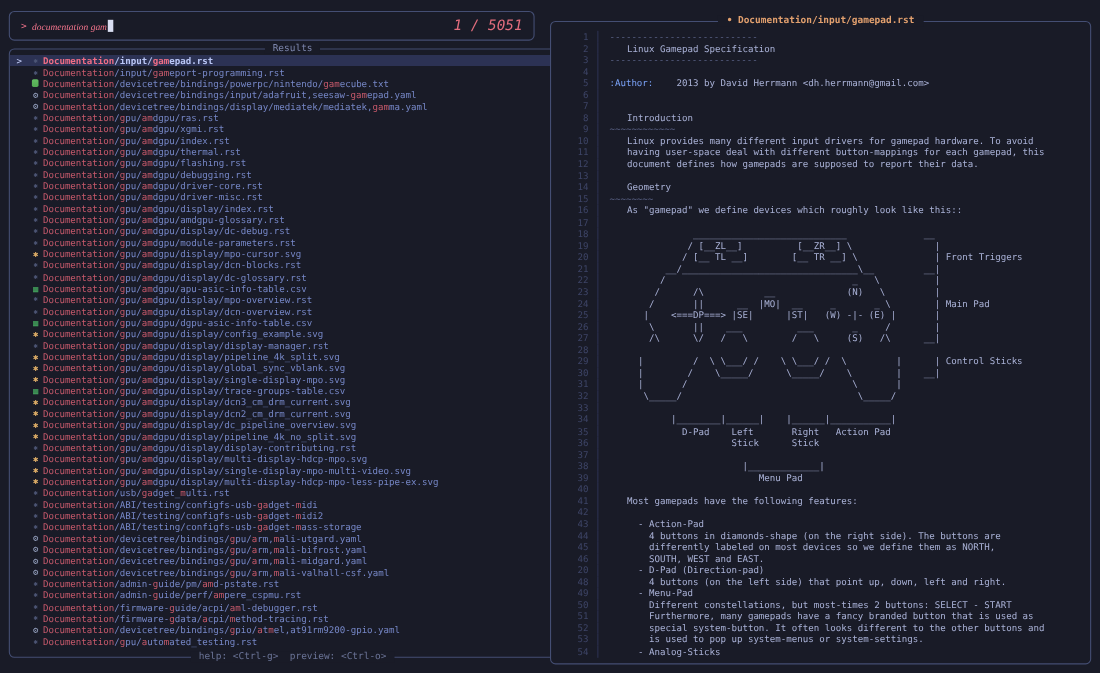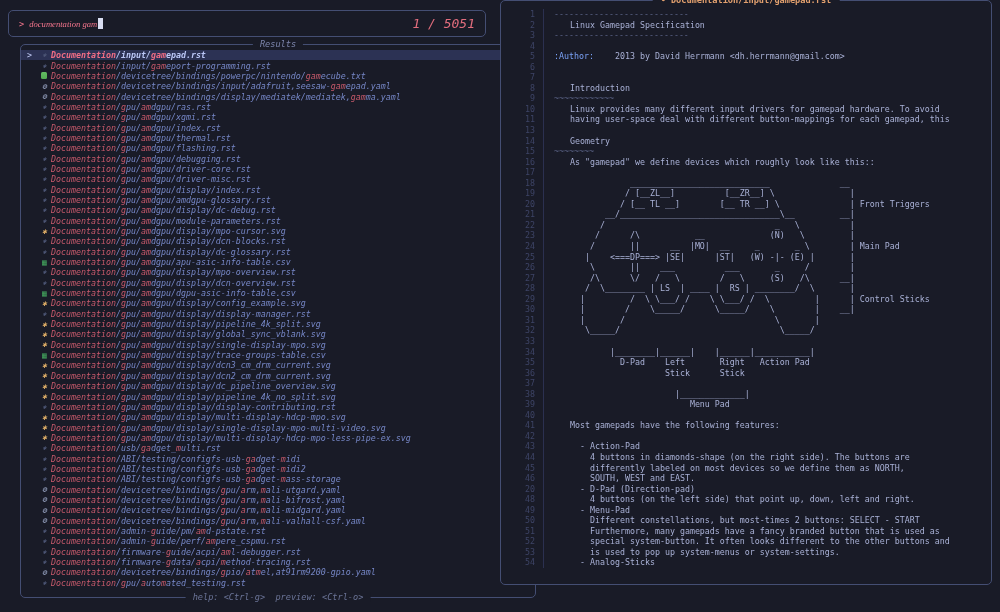--- a/index.html
+++ b/index.html
@@ -15,21 +15,21 @@
     background:#191b27;
     box-sizing:border-box;
   }
   
   #search-box{left:8px;top:10px;width:478px;height:27px;display:flex;align-items:center;padding:0 10px;}
   #search-box .prompt{color:#f7768e;font-size:8.6px;font-style:italic;margin-right:5px;}
   #search-box .query{color:#f7768e;font-size:8.6px;font-style:italic;white-space:pre;font-family:Liberation Serif, serif;}
   #search-box .cursor{display:inline-block;width:5px;height:11px;background:#d9def2;margin-left:1px;vertical-align:middle;}
   #search-box .counter{margin-left:auto;color:#e26d7d;font-size:13px;font-style:italic;}
   
-  #results-box{left:20px;top:44px;width:516px;height:554px;font-style:italic;}
+  #results-box{left:8px;top:44px;width:516px;height:554px;}
   .border-label{
     position:absolute;left:50%;transform:translateX(-50%);
     background:#191b27;padding:0 7px;color:#7d86ad;font-size:8.6px;white-space:pre;
   }
   .border-label.top{top:-6px;}
   .border-label.bottom{bottom:-5px;color:#6b7497;}
   #results-list{position:absolute;left:0;right:0;top:5px;}
   .rrow{display:flex;align-items:center;height:10.35px;font-size:8.3px;white-space:pre;padding-left:6px;}
   .rrow.sel{background:#2c3254;}
   .ptr{width:11px;color:#c3cdf7;flex-shrink:0;}
@@ -38,21 +38,21 @@
   .ic-svg{color:#dfae67;font-size:8px;}
   .ic-csv{color:#44a65e;font-size:8px;}
   .ic-yaml{color:#9aa6c5;font-size:8px;}
   .ic-txt::after{content:"";position:absolute;left:3px;top:-4px;width:6px;height:7.5px;
     background:linear-gradient(180deg,#64bd63 0%,#53aa52 100%);border-radius:1.5px;}
   .pp{color:#7687c7;}
   .hl{color:#c6596b;}
   .sel .pp{color:#bac6f5;font-weight:bold;}
   .sel .hl{color:#ef6d85;font-weight:bold;}
   
-  #preview-box{left:500px;top:0;width:492px;height:585px;}
+  #preview-box{left:500px;top:19px;width:492px;height:585px;}
   #preview-title{
     position:absolute;top:-6px;left:50%;transform:translateX(-50%);
     background:#191b27;padding:0 8px;font-size:8.6px;font-weight:bold;color:#e2a06e;white-space:pre;
   }
   #preview-title .dot{color:#e2a06e;margin-right:5px;}
   #preview-lines{position:absolute;top:8px;left:0;right:0;}
   .pline{display:flex;height:10.55px;line-height:10.55px;font-size:8.3px;white-space:pre;}
   .ln{width:34px;flex-shrink:0;text-align:right;padding-right:8px;color:#3d4466;border-right:1px solid #2b3050;}
   .code{padding-left:10px;}
   .c-t{color:#a9b1d6;padding-left:16px;}
@@ -135,36 +135,37 @@
       <div class="pline"><span class="ln">2</span><span class="code"><span class="c-t">Linux Gamepad Specification</span></span></div>
       <div class="pline"><span class="ln">3</span><span class="code"><span class="c-d">---------------------------</span></span></div>
       <div class="pline"><span class="ln">4</span><span class="code"></span></div>
       <div class="pline"><span class="ln">5</span><span class="code"><span class="c-k">:Author:</span><span class="c-t"> 2013 by David Herrmann &lt;dh.herrmann@gmail.com&gt;</span></span></div>
       <div class="pline"><span class="ln">6</span><span class="code"></span></div>
       <div class="pline"><span class="ln">7</span><span class="code"></span></div>
       <div class="pline"><span class="ln">8</span><span class="code"><span class="c-t">Introduction</span></span></div>
       <div class="pline"><span class="ln">9</span><span class="code"><span class="c-d">~~~~~~~~~~~~</span></span></div>
       <div class="pline"><span class="ln">10</span><span class="code"><span class="c-t">Linux provides many different input drivers for gamepad hardware. To avoid</span></span></div>
       <div class="pline"><span class="ln">11</span><span class="code"><span class="c-t">having user-space deal with different button-mappings for each gamepad, this</span></span></div>
+      <div class="pline"><span class="ln">12</span><span class="code"><span class="c-t">document defines how gamepads are supposed to report their data.</span></span></div>
       <div class="pline"><span class="ln">13</span><span class="code"></span></div>
       <div class="pline"><span class="ln">14</span><span class="code"><span class="c-t">Geometry</span></span></div>
       <div class="pline"><span class="ln">15</span><span class="code"><span class="c-d">~~~~~~~~</span></span></div>
       <div class="pline"><span class="ln">16</span><span class="code"><span class="c-t">As "gamepad" we define devices which roughly look like this::</span></span></div>
       <div class="pline"><span class="ln">17</span><span class="code"></span></div>
       <div class="pline"><span class="ln">18</span><span class="code"><span class="c-t">            ____________________________              __</span></span></div>
       <div class="pline"><span class="ln">19</span><span class="code"><span class="c-t">           / [__ZL__]          [__ZR__] \               |</span></span></div>
       <div class="pline"><span class="ln">20</span><span class="code"><span class="c-t">          / [__ TL __]        [__ TR __] \              | Front Triggers</span></span></div>
       <div class="pline"><span class="ln">21</span><span class="code"><span class="c-t">       __/________________________________\__         __|</span></span></div>
       <div class="pline"><span class="ln">22</span><span class="code"><span class="c-t">      /                                  _   \          |</span></span></div>
       <div class="pline"><span class="ln">23</span><span class="code"><span class="c-t">     /      /\           __             (N)   \         |</span></span></div>
       <div class="pline"><span class="ln">24</span><span class="code"><span class="c-t">    /       ||      __  |MO|  __     _       _ \        | Main Pad</span></span></div>
       <div class="pline"><span class="ln">25</span><span class="code"><span class="c-t">   |    &lt;===DP===&gt; |SE|      |ST|   (W) -|- (E) |       |</span></span></div>
       <div class="pline"><span class="ln">26</span><span class="code"><span class="c-t">    \       ||    ___          ___       _     /        |</span></span></div>
       <div class="pline"><span class="ln">27</span><span class="code"><span class="c-t">    /\      \/   /   \        /   \     (S)   /\      __|</span></span></div>
-      <div class="pline"><span class="ln">28</span><span class="code"><span class="c-t">   /  \________ | LS  | ____ |  RS | ________/  \       |</span></span></div>
+      <div class="pline"><span class="ln">28</span></div>
       <div class="pline"><span class="ln">29</span><span class="code"><span class="c-t">  |         /  \ \___/ /    \ \___/ /  \         |      | Control Sticks</span></span></div>
       <div class="pline"><span class="ln">30</span><span class="code"><span class="c-t">  |        /    \_____/      \_____/    \        |    __|</span></span></div>
       <div class="pline"><span class="ln">31</span><span class="code"><span class="c-t">  |       /                              \       |</span></span></div>
       <div class="pline"><span class="ln">32</span><span class="code"><span class="c-t">   \_____/                                \_____/</span></span></div>
       <div class="pline"><span class="ln">33</span><span class="code"></span></div>
       <div class="pline"><span class="ln">34</span><span class="code"><span class="c-t">        |________|______|    |______|___________|</span></span></div>
       <div class="pline"><span class="ln">35</span><span class="code"><span class="c-t">          D-Pad    Left       Right   Action Pad</span></span></div>
       <div class="pline"><span class="ln">36</span><span class="code"><span class="c-t">                   Stick      Stick</span></span></div>
       <div class="pline"><span class="ln">37</span><span class="code"></span></div>
       <div class="pline"><span class="ln">38</span><span class="code"><span class="c-t">                     |_____________|</span></span></div>

